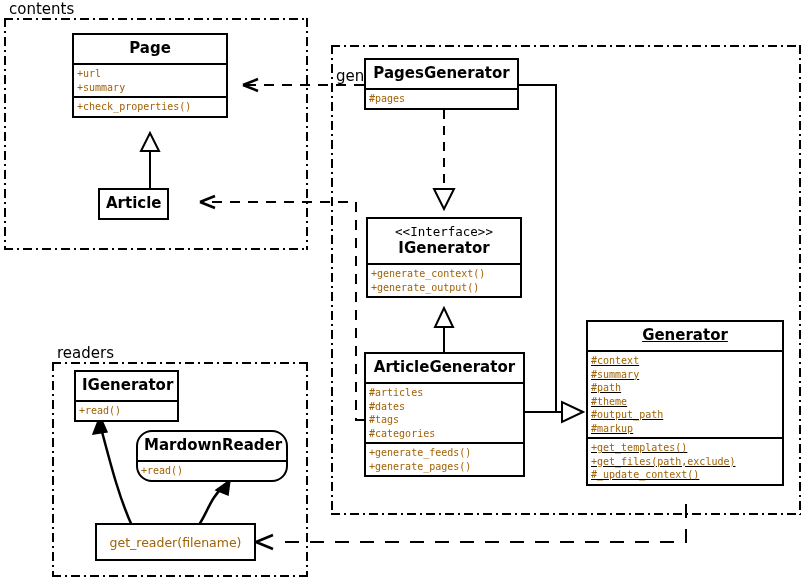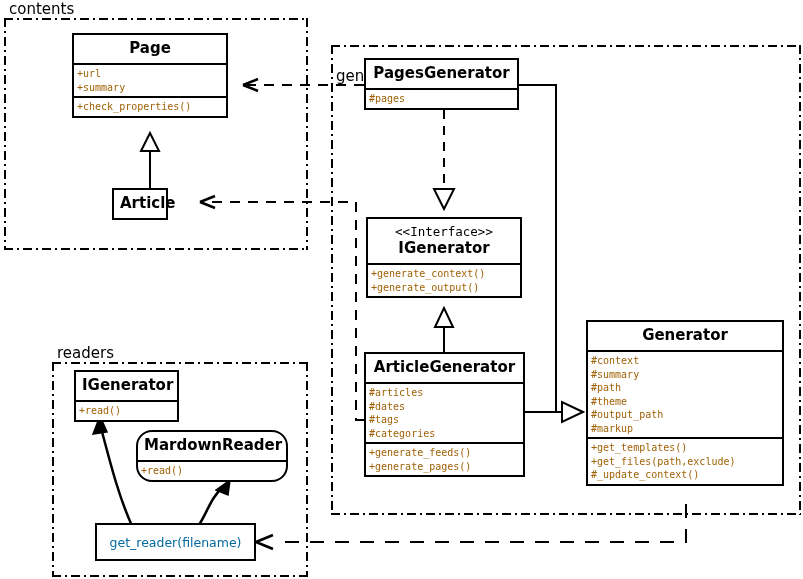--- a/index.html
+++ b/index.html
@@ -75,21 +75,21 @@
   .plain-box {
     position: absolute;
     box-sizing: border-box;
     border: 2px solid #000;
     background: #fff;
     display: flex;
     align-items: center;
     justify-content: center;
     font-family: "DejaVu Sans", sans-serif;
     font-size: 12.5px;
-    color: #0369a1;
+    color: #a16207;
     z-index: 5;
   }
 
   
   #edges {
     position: absolute;
     left: 0; top: 0;
     width: 803px;
     height: 579px;
     z-index: 3;
@@ -187,21 +187,21 @@
     <div class="uml-name">Page</div>
     <div class="uml-sect">
       <div class="uml-row">+url</div>
       <div class="uml-row">+summary</div>
     </div>
     <div class="uml-sect">
       <div class="uml-row">+check_properties()</div>
     </div>
   </div>
 
-  <div class="uml" style="left:112px; top:188px; width:56px;">
+  <div class="uml" style="left:98px; top:188px; width:71px;">
     <div class="uml-name">Article</div>
   </div>
 
   <div class="uml" style="left:364px; top:58px; width:155px;">
     <div class="uml-name">PagesGenerator</div>
     <div class="uml-sect">
       <div class="uml-row">#pages</div>
     </div>
   </div>
 
@@ -223,21 +223,21 @@
       <div class="uml-row">#dates</div>
       <div class="uml-row">#tags</div>
       <div class="uml-row">#categories</div>
     </div>
     <div class="uml-sect">
       <div class="uml-row">+generate_feeds()</div>
       <div class="uml-row">+generate_pages()</div>
     </div>
   </div>
 
-  <div class="uml" style="left:586px; top:320px; width:198px;">
+  <div class="uml" style="left:586px; top:320px; width:198px;text-decoration:underline;">
     <div class="uml-name">Generator</div>
     <div class="uml-sect">
       <div class="uml-row">#context</div>
       <div class="uml-row">#summary</div>
       <div class="uml-row">#path</div>
       <div class="uml-row">#theme</div>
       <div class="uml-row">#output_path</div>
       <div class="uml-row">#markup</div>
     </div>
     <div class="uml-sect">

